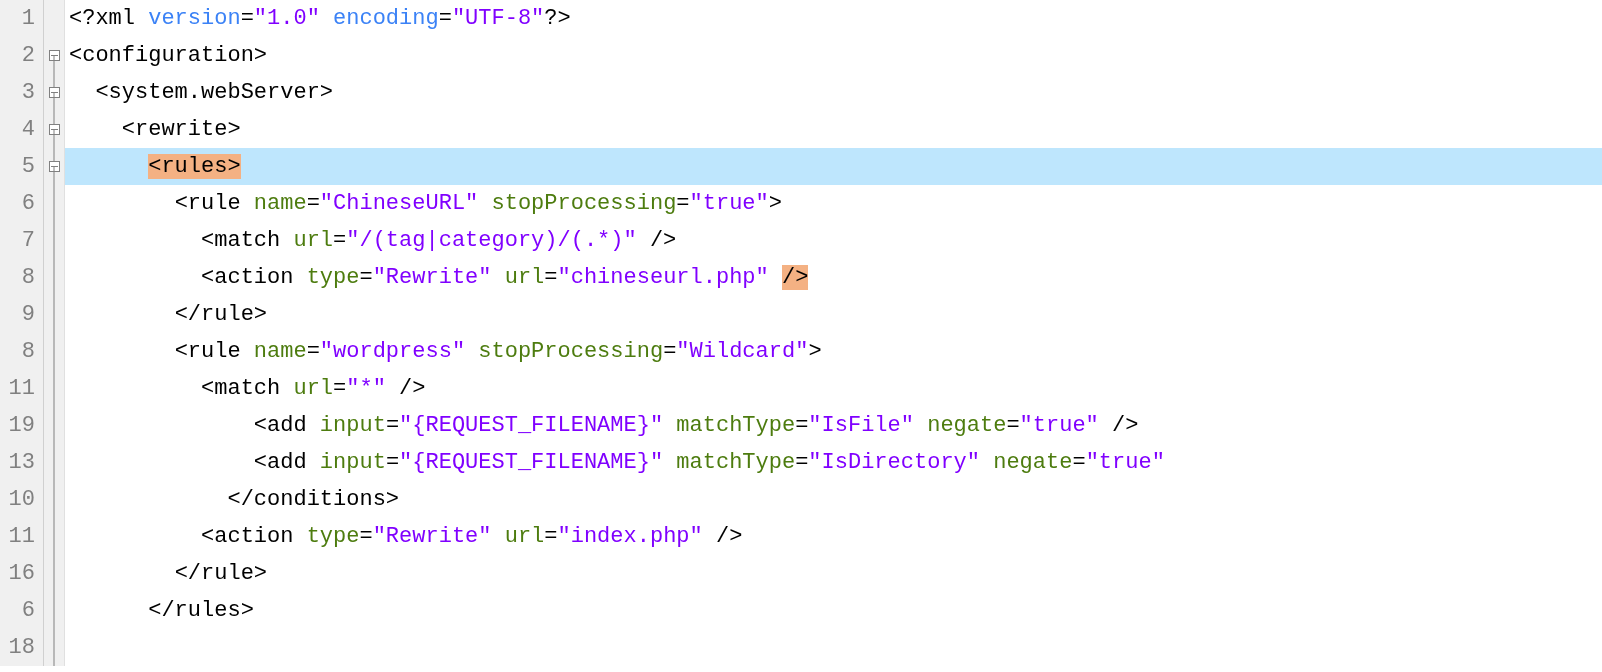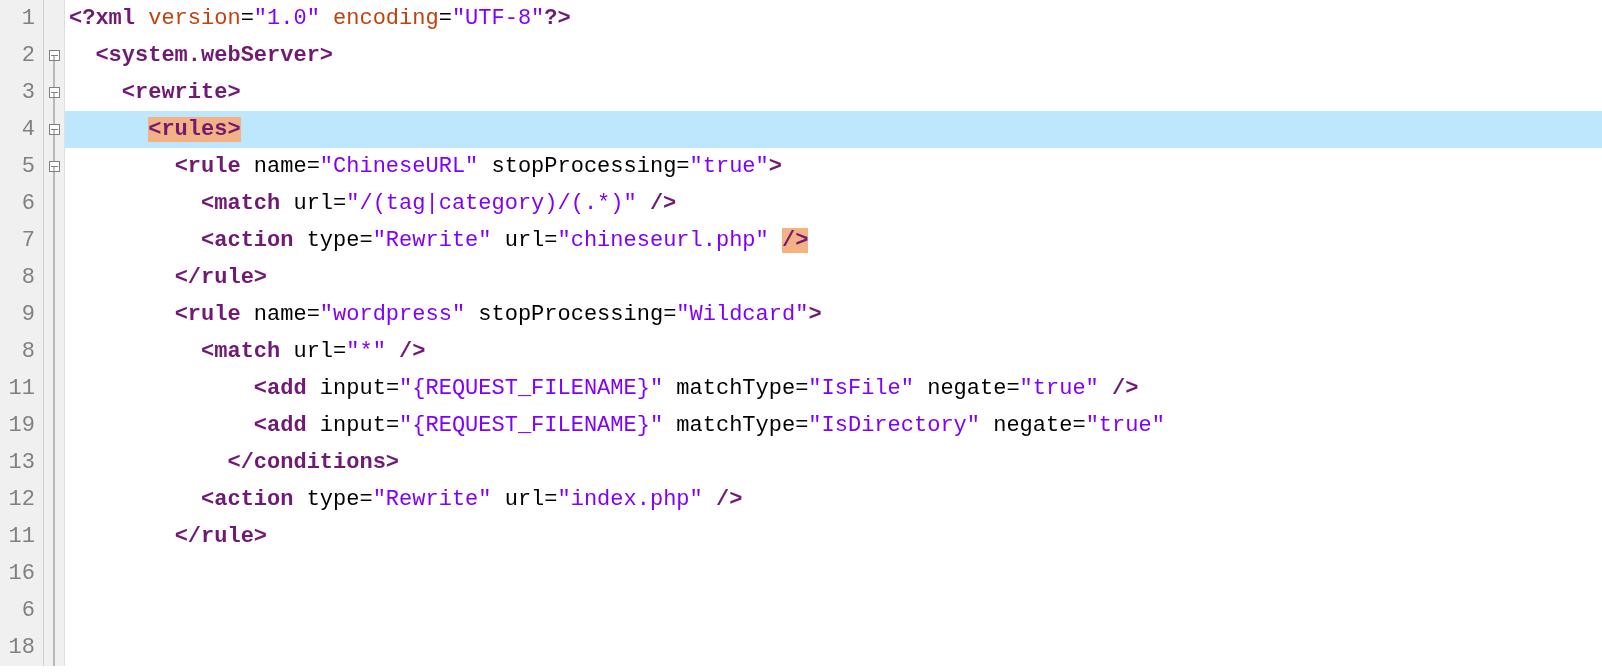--- a/index.html
+++ b/index.html
@@ -78,24 +78,24 @@
     .code-line {
       height: 37px;
       line-height: 37px;
       padding-left: 4px;
       white-space: pre;
       position: relative;
     }
     .code-line.active {
       background: #bee6fd;
     }
-    .c-tag { color: #701a75; font-weight: bold; }
-    .c-attr { color: #000000; }
+    .c-tag { color: #000000; }
+    .c-attr { color: #4d7c0f; }
     .c-str { color: #8000ff; }
-    .c-xml { color: #c2410c; }
+    .c-xml { color: #3b82f6; }
     .c-txt { color: #000000; }
     .hl { background: #f4b183; }
   </style>
 </head>
 <body>
 
 <div class="editor">
   <div class="gutter">
     <div class="gutter-line">1</div>
     <div class="gutter-line">2</div>
@@ -103,21 +103,21 @@
     <div class="gutter-line">4</div>
     <div class="gutter-line">5</div>
     <div class="gutter-line">6</div>
     <div class="gutter-line">7</div>
     <div class="gutter-line">8</div>
     <div class="gutter-line">9</div>
     <div class="gutter-line">8</div>
     <div class="gutter-line">11</div>
     <div class="gutter-line">19</div>
     <div class="gutter-line">13</div>
-    <div class="gutter-line">12</div>
+    <div class="gutter-line">10</div>
     <div class="gutter-line">11</div>
     <div class="gutter-line">16</div>
     <div class="gutter-line">6</div>
     <div class="gutter-line">18</div>
   </div>
 
   <div class="fold-col">
     <div class="fold-cell"></div>
     <div class="fold-cell">
         <span class="fold-box"></span>
@@ -175,20 +175,21 @@
         <span class="fold-line-v full"></span>
       </div>
     <div class="fold-cell">
         <span class="fold-line-v full"></span>
       </div>
   </div>
 
   <div class="code">
     <div class="code-line"><span class="c-tag">&lt;?xml</span><span class="c-xml"> version</span><span class="c-txt">=</span><span class="c-str">"1.0"</span><span class="c-xml"> encoding</span><span class="c-txt">=</span><span class="c-str">"UTF-8"</span><span class="c-tag">?&gt;</span></div>
 
+    <div class="code-line"><span class="c-tag">&lt;configuration&gt;</span></div>
 
     <div class="code-line"><span>  </span><span class="c-tag">&lt;system.webServer&gt;</span></div>
 
     <div class="code-line"><span>    </span><span class="c-tag">&lt;rewrite&gt;</span></div>
 
     <div class="code-line active"><span>      </span><span class="c-tag hl">&lt;rule</span><span class="c-tag hl">s&gt;</span></div>
 
     <div class="code-line"><span>        </span><span class="c-tag">&lt;rule</span><span class="c-attr"> name</span><span class="c-txt">=</span><span class="c-str">"ChineseURL"</span><span class="c-attr"> stopProcessing</span><span class="c-txt">=</span><span class="c-str">"true"</span><span class="c-tag">&gt;</span></div>
 
     <div class="code-line"><span>          </span><span class="c-tag">&lt;match</span><span class="c-attr"> url</span><span class="c-txt">=</span><span class="c-str">"/(tag|category)/(.*)"</span><span class="c-tag"> /&gt;</span></div>
@@ -205,14 +206,15 @@
     <div class="code-line"><span>              </span><span class="c-tag">&lt;add</span><span class="c-attr"> input</span><span class="c-txt">=</span><span class="c-str">"{REQUEST_FILENAME}"</span><span class="c-attr"> matchType</span><span class="c-txt">=</span><span class="c-str">"IsFile"</span><span class="c-attr"> negate</span><span class="c-txt">=</span><span class="c-str">"true"</span><span class="c-tag"> /&gt;</span></div>
 
     <div class="code-line"><span>              </span><span class="c-tag">&lt;add</span><span class="c-attr"> input</span><span class="c-txt">=</span><span class="c-str">"{REQUEST_FILENAME}"</span><span class="c-attr"> matchType</span><span class="c-txt">=</span><span class="c-str">"IsDirectory"</span><span class="c-attr"> negate</span><span class="c-txt">=</span><span class="c-str">"true"</span><span class="c-tag"></span></div>
 
     <div class="code-line"><span>            </span><span class="c-tag">&lt;/conditions&gt;</span></div>
 
     <div class="code-line"><span>          </span><span class="c-tag">&lt;action</span><span class="c-attr"> type</span><span class="c-txt">=</span><span class="c-str">"Rewrite"</span><span class="c-attr"> url</span><span class="c-txt">=</span><span class="c-str">"index.php"</span><span class="c-tag"> /&gt;</span></div>
 
     <div class="code-line"><span>        </span><span class="c-tag">&lt;/rule&gt;</span></div>
 
+    <div class="code-line"><span>      </span><span class="c-tag">&lt;/rules&gt;</span></div>
   </div>
 </div>
 
 </body></html>

